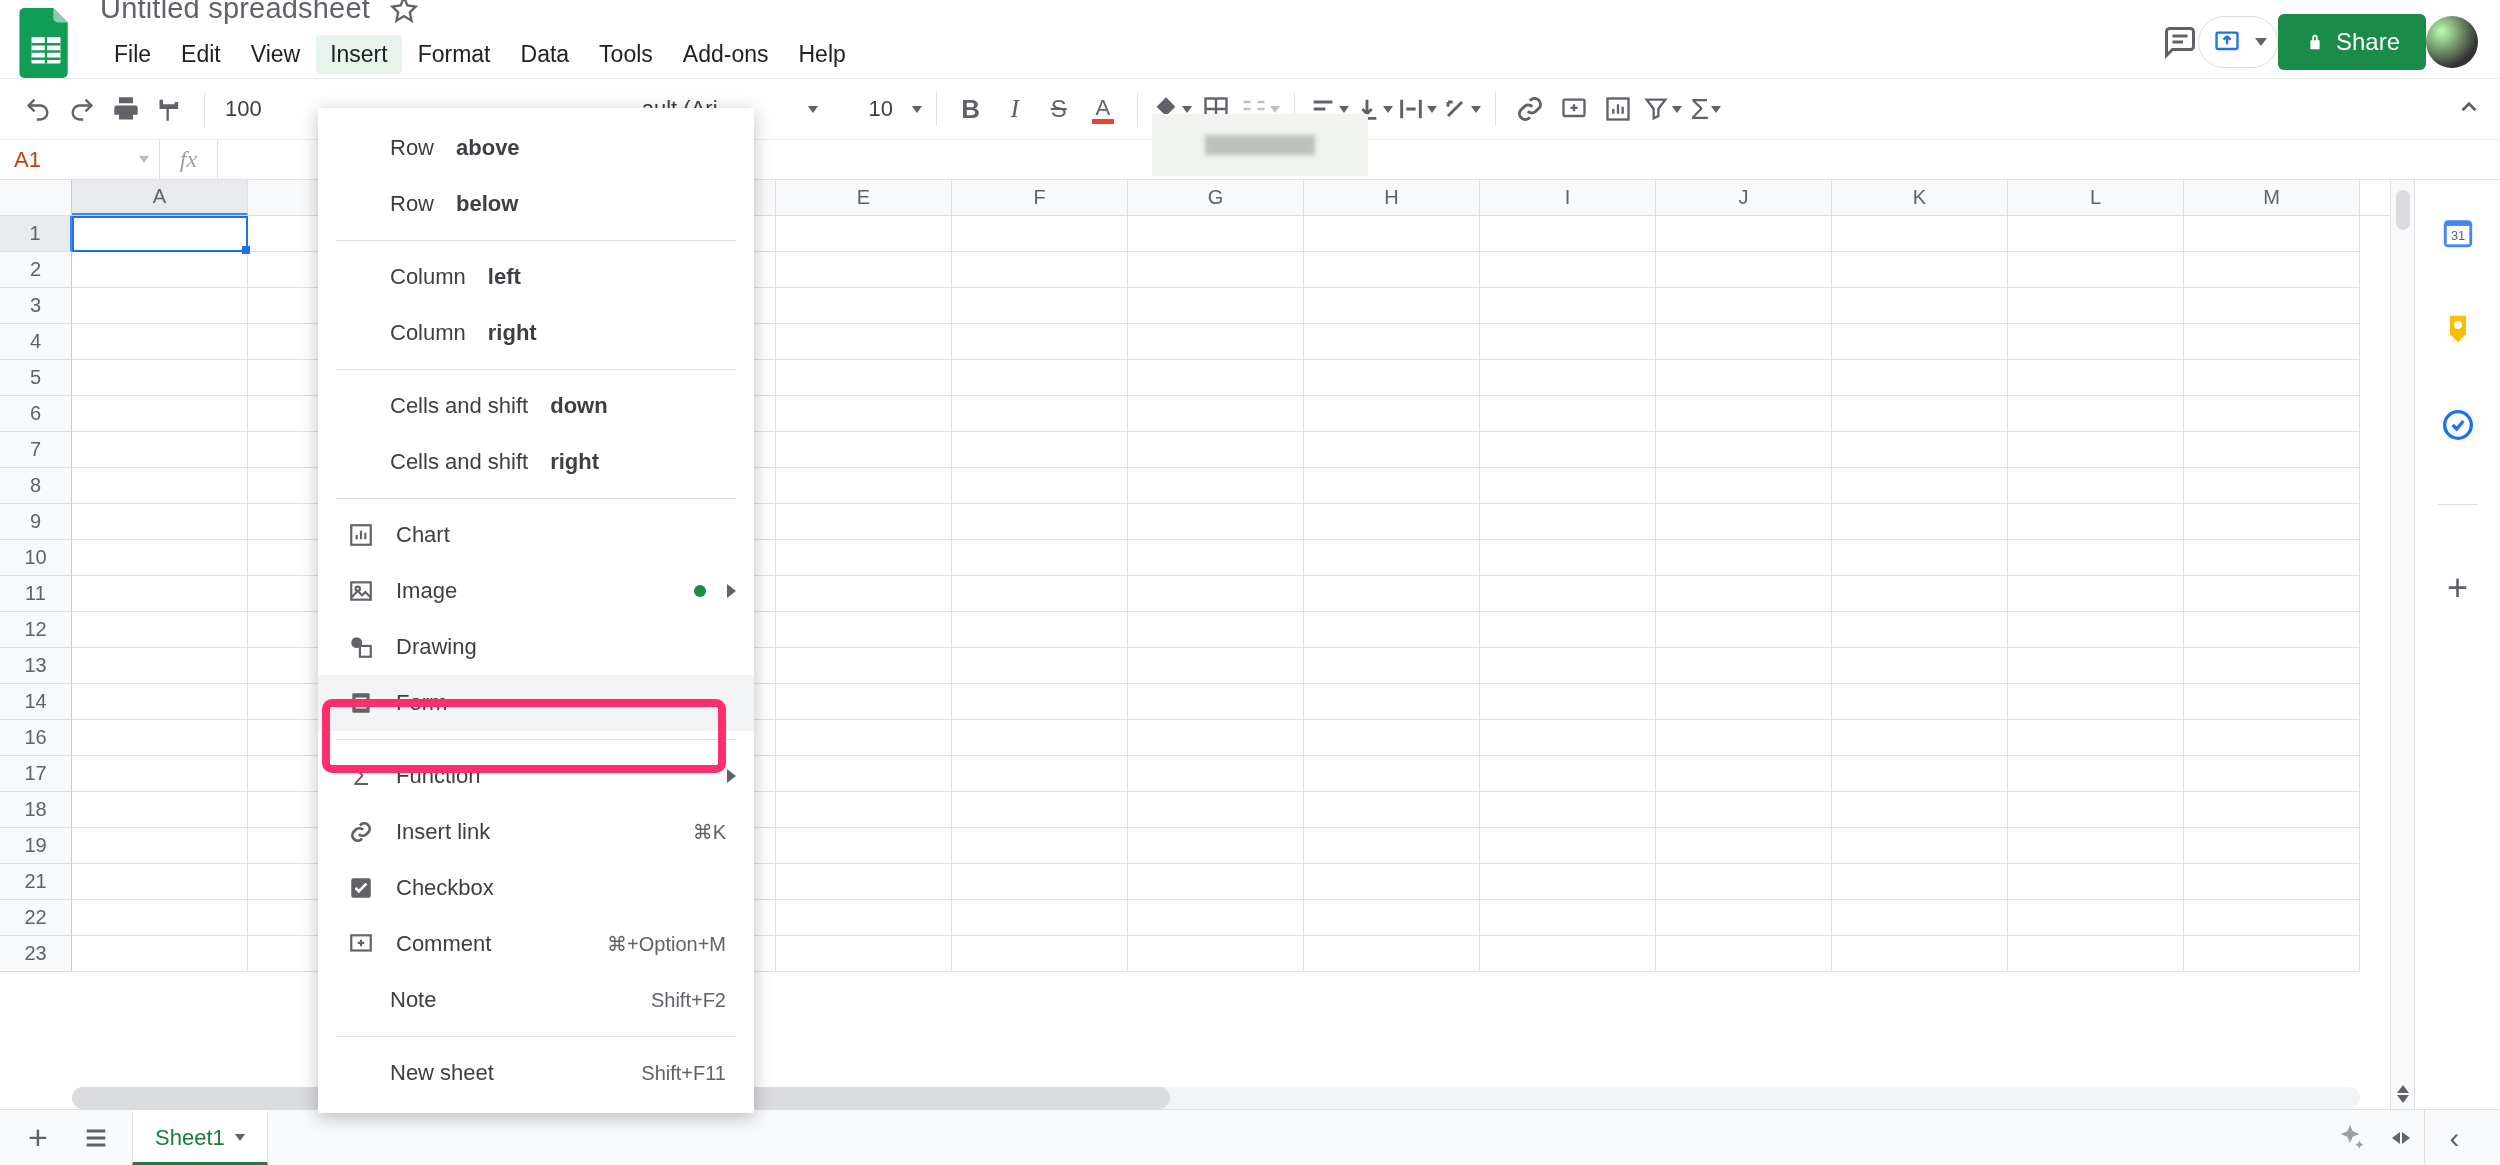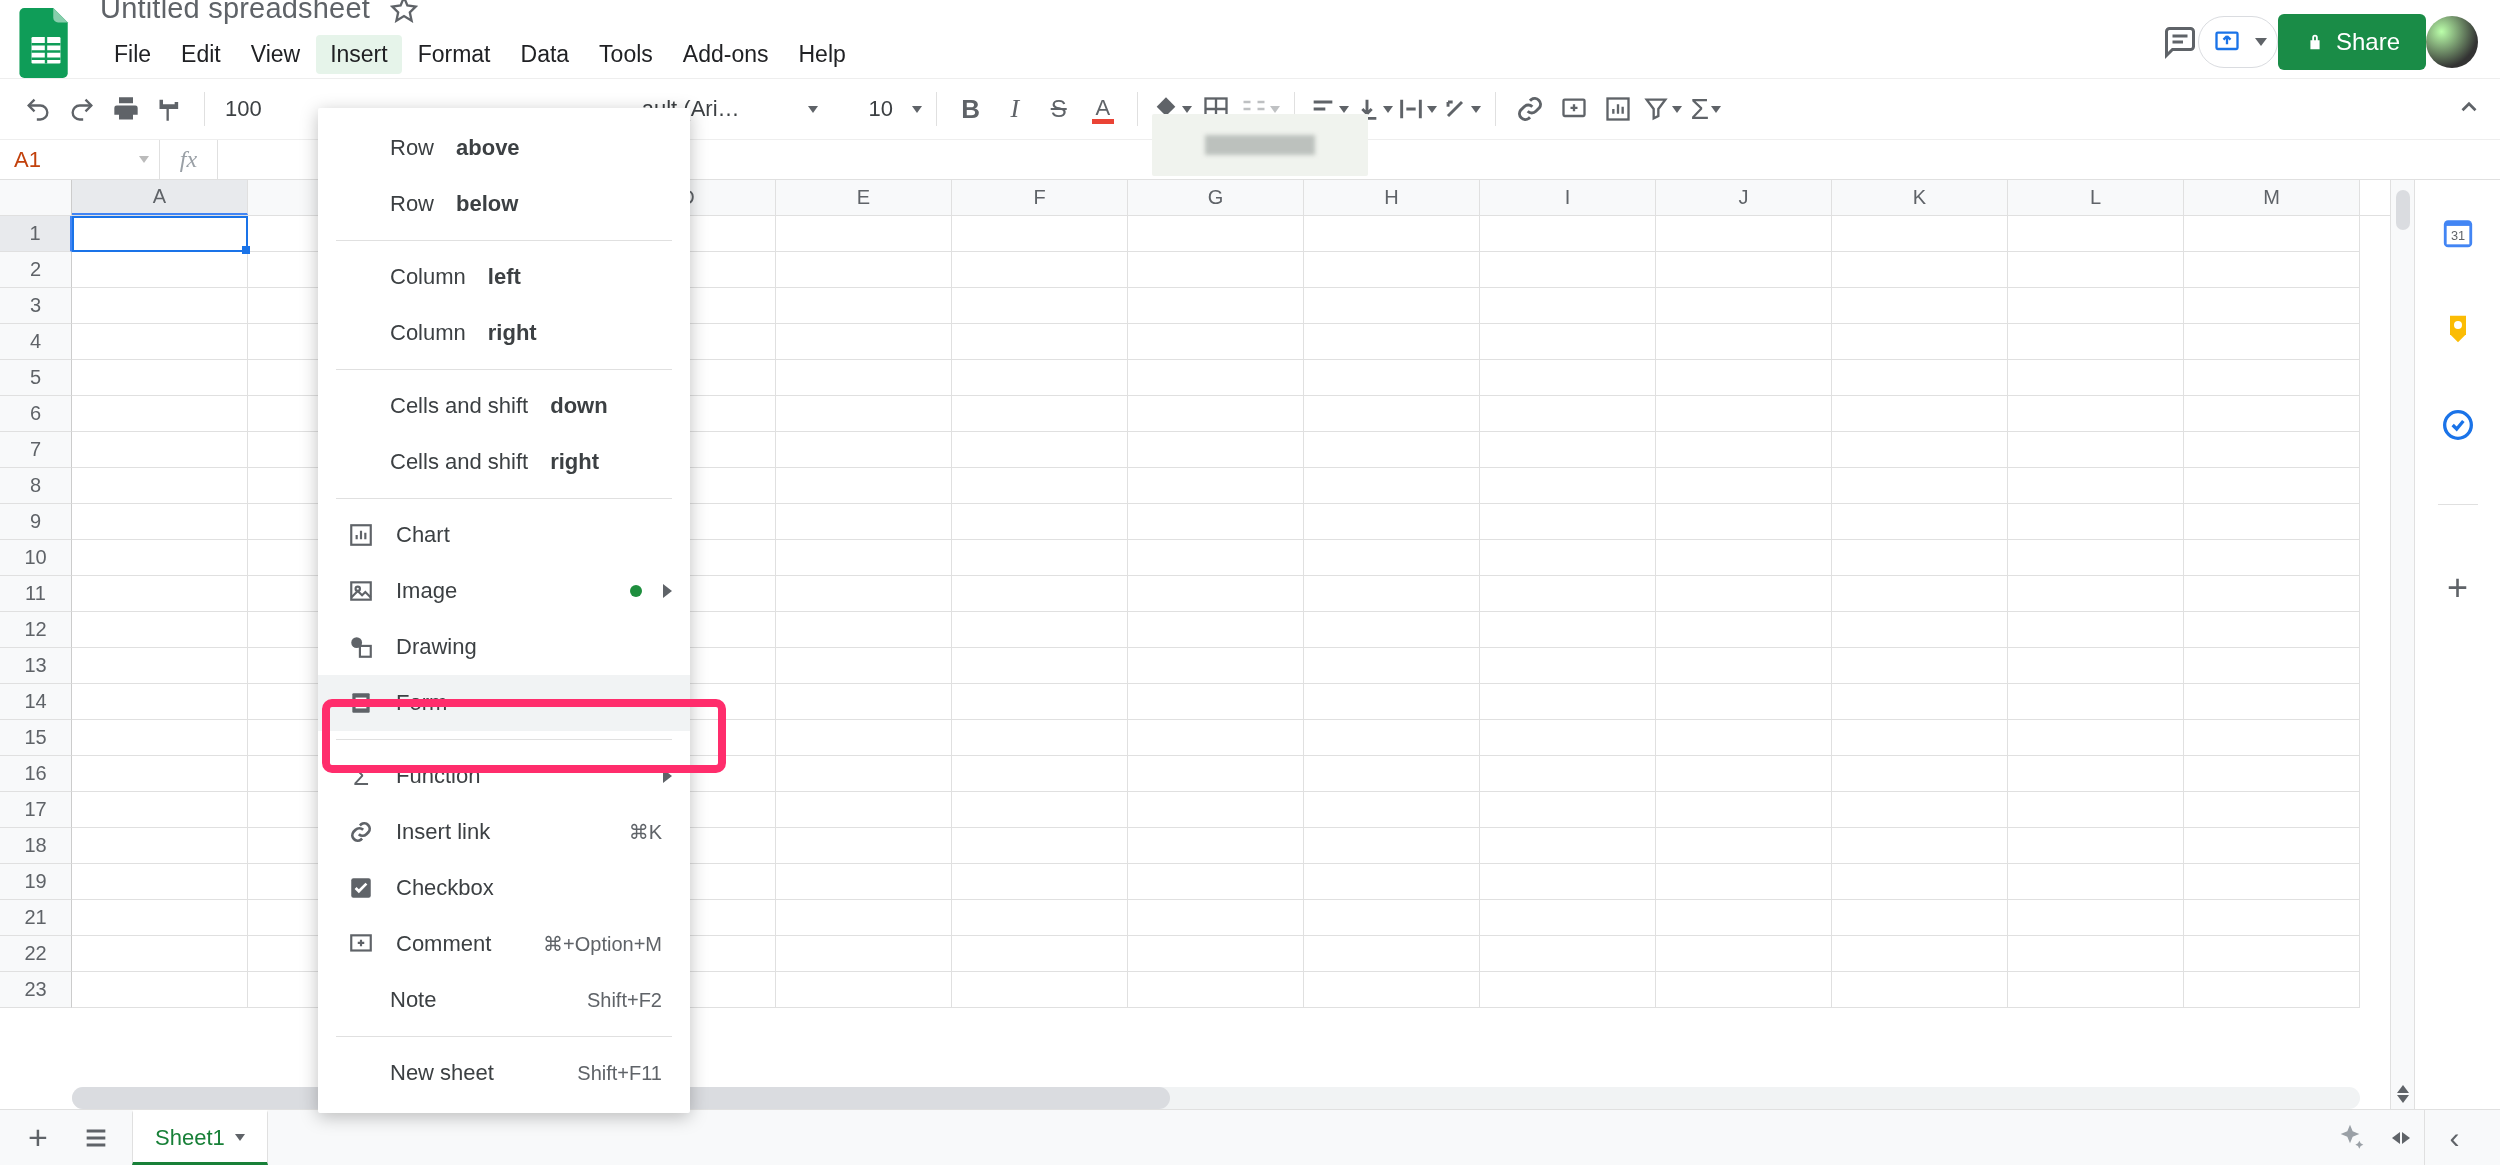--- a/index.html
+++ b/index.html
@@ -91,21 +91,21 @@
   .sheet-tab .caret3 { width:0;height:0;border-left:5px solid transparent;border-right:5px solid transparent;border-top:7px solid #5f6368; margin-left:10px;}
   .explore-btn { margin-left:auto; width:44px;height:44px;display:flex;align-items:center;justify-content:center; }
   .sheet-nav { width:60px;height:100%;border-left:1px solid #e0e0e0;display:flex;align-items:center;justify-content:center;color:#5f6368;font-size:30px;}
   .hs-arrows { display:flex; gap:2px; margin-left:6px;}
   .hs-arrows div { width:0;height:0;border-top:6px solid transparent;border-bottom:6px solid transparent; }
   .hs-arrows .l { border-right:8px solid #5f6368;}
   .hs-arrows .r { border-left:8px solid #5f6368;}
 
   
   .insert-menu {
-    position: absolute; left: 318px; top: 108px; width: 372px; background: #fff;
+    position: absolute; left: 318px; top: 108px; width: 436px; background: #fff;
     box-shadow: 0 4px 18px rgba(0,0,0,0.25); border-radius: 2px; z-index: 50; padding: 12px 0;
   }
   .m-item { display: flex; align-items: center; height: 56px; padding: 0 28px; font-size: 22px; color: #3c4043; cursor:pointer; position:relative; }
   .m-item .bold { font-weight: 700; margin-left: 22px; }
   .m-item .m-icon { width: 30px; height: 30px; margin-right: 20px; color:#5f6368; display:flex;align-items:center;justify-content:center;}
   .m-item.no-icon { padding-left: 72px; }
   .m-sep { height: 1px; background: #e0e0e0; margin: 8px 18px; }
   .m-short { margin-left:auto; color:#5f6368; font-size:20px; }
   .m-sub { position:absolute; right:18px; width:0;height:0;border-top:7px solid transparent;border-bottom:7px solid transparent;border-left:9px solid #5f6368;}
   .m-dot { position:absolute; right:48px; width:12px;height:12px;border-radius:50%;background:#1e8e3e;}
@@ -542,36 +542,20 @@
           <div class="cell"></div>
           <div class="cell"></div>
           <div class="cell"></div>
           <div class="cell"></div>
           <div class="cell"></div>
           <div class="cell"></div>
           <div class="cell"></div>
           <div class="cell"></div>
         </div>
         <div class="g-row">
-          <div class="row-h">15</div>
-          <div class="cell"></div>
-          <div class="cell"></div>
-          <div class="cell"></div>
-          <div class="cell"></div>
-          <div class="cell"></div>
-          <div class="cell"></div>
-          <div class="cell"></div>
-          <div class="cell"></div>
-          <div class="cell"></div>
-          <div class="cell"></div>
-          <div class="cell"></div>
-          <div class="cell"></div>
-          <div class="cell"></div>
-        </div>
-        <div class="g-row">
           <div class="row-h">16</div>
           <div class="cell"></div>
           <div class="cell"></div>
           <div class="cell"></div>
           <div class="cell"></div>
           <div class="cell"></div>
           <div class="cell"></div>
           <div class="cell"></div>
           <div class="cell"></div>
           <div class="cell"></div>

